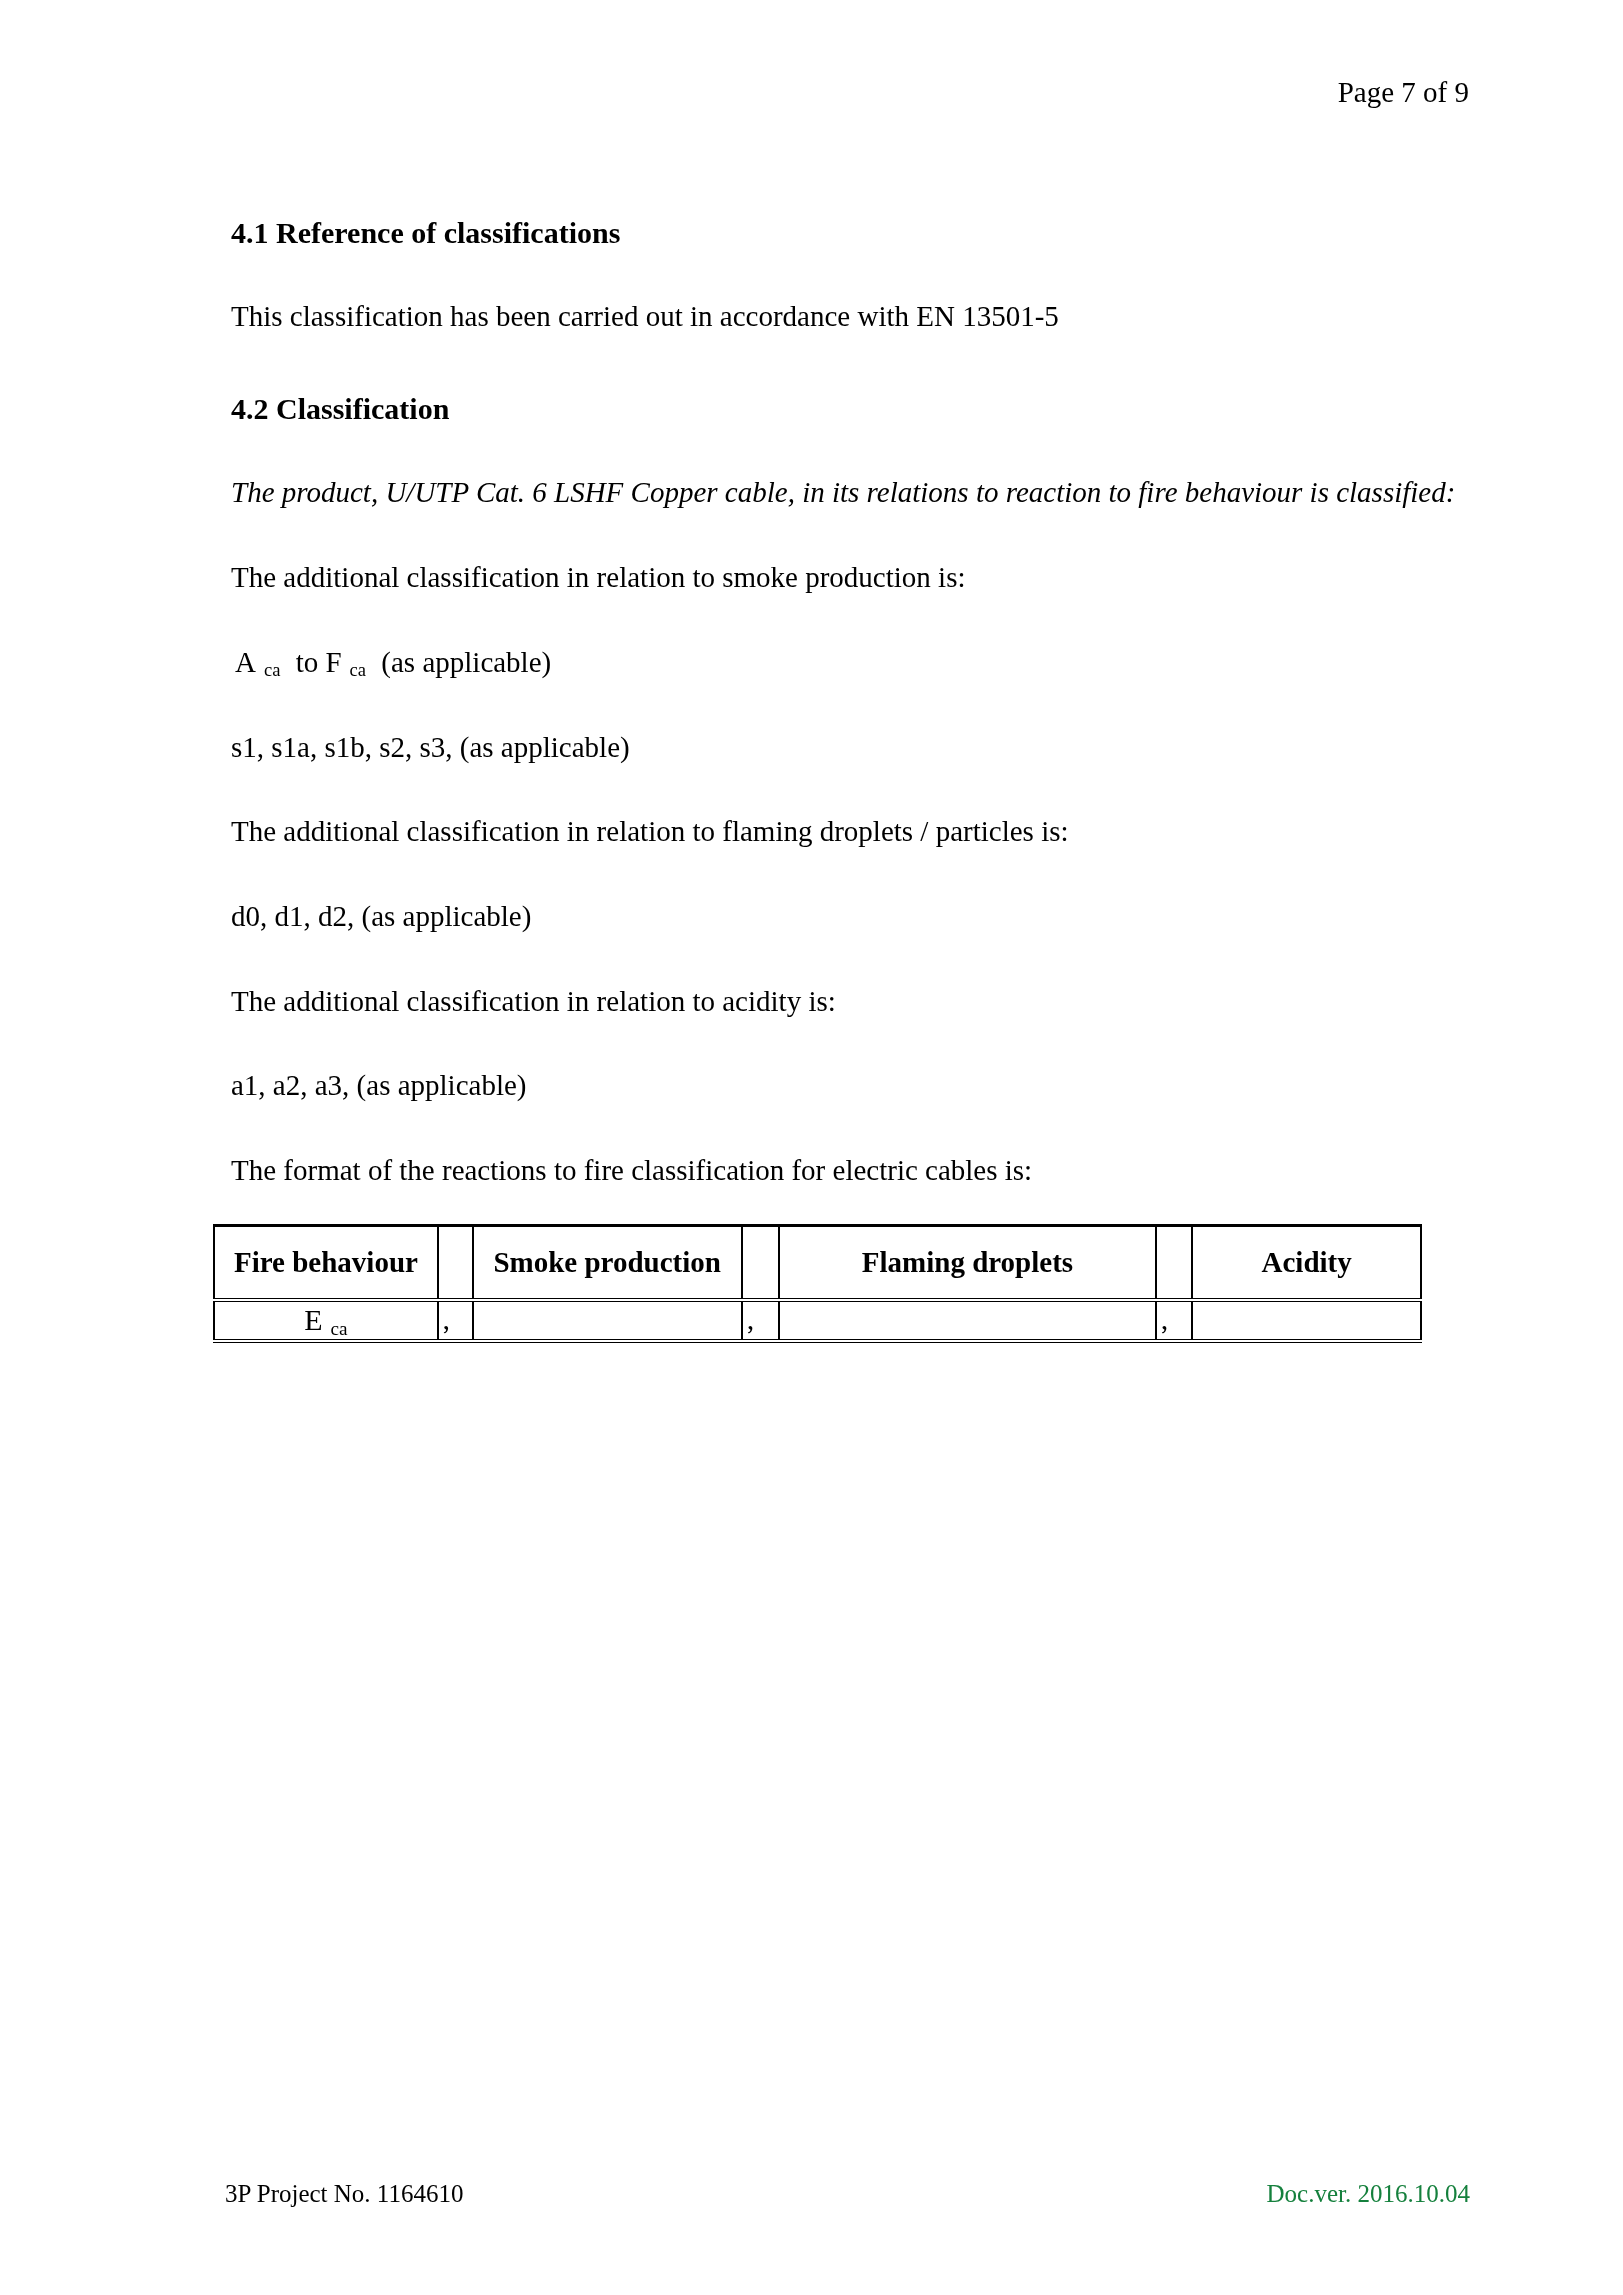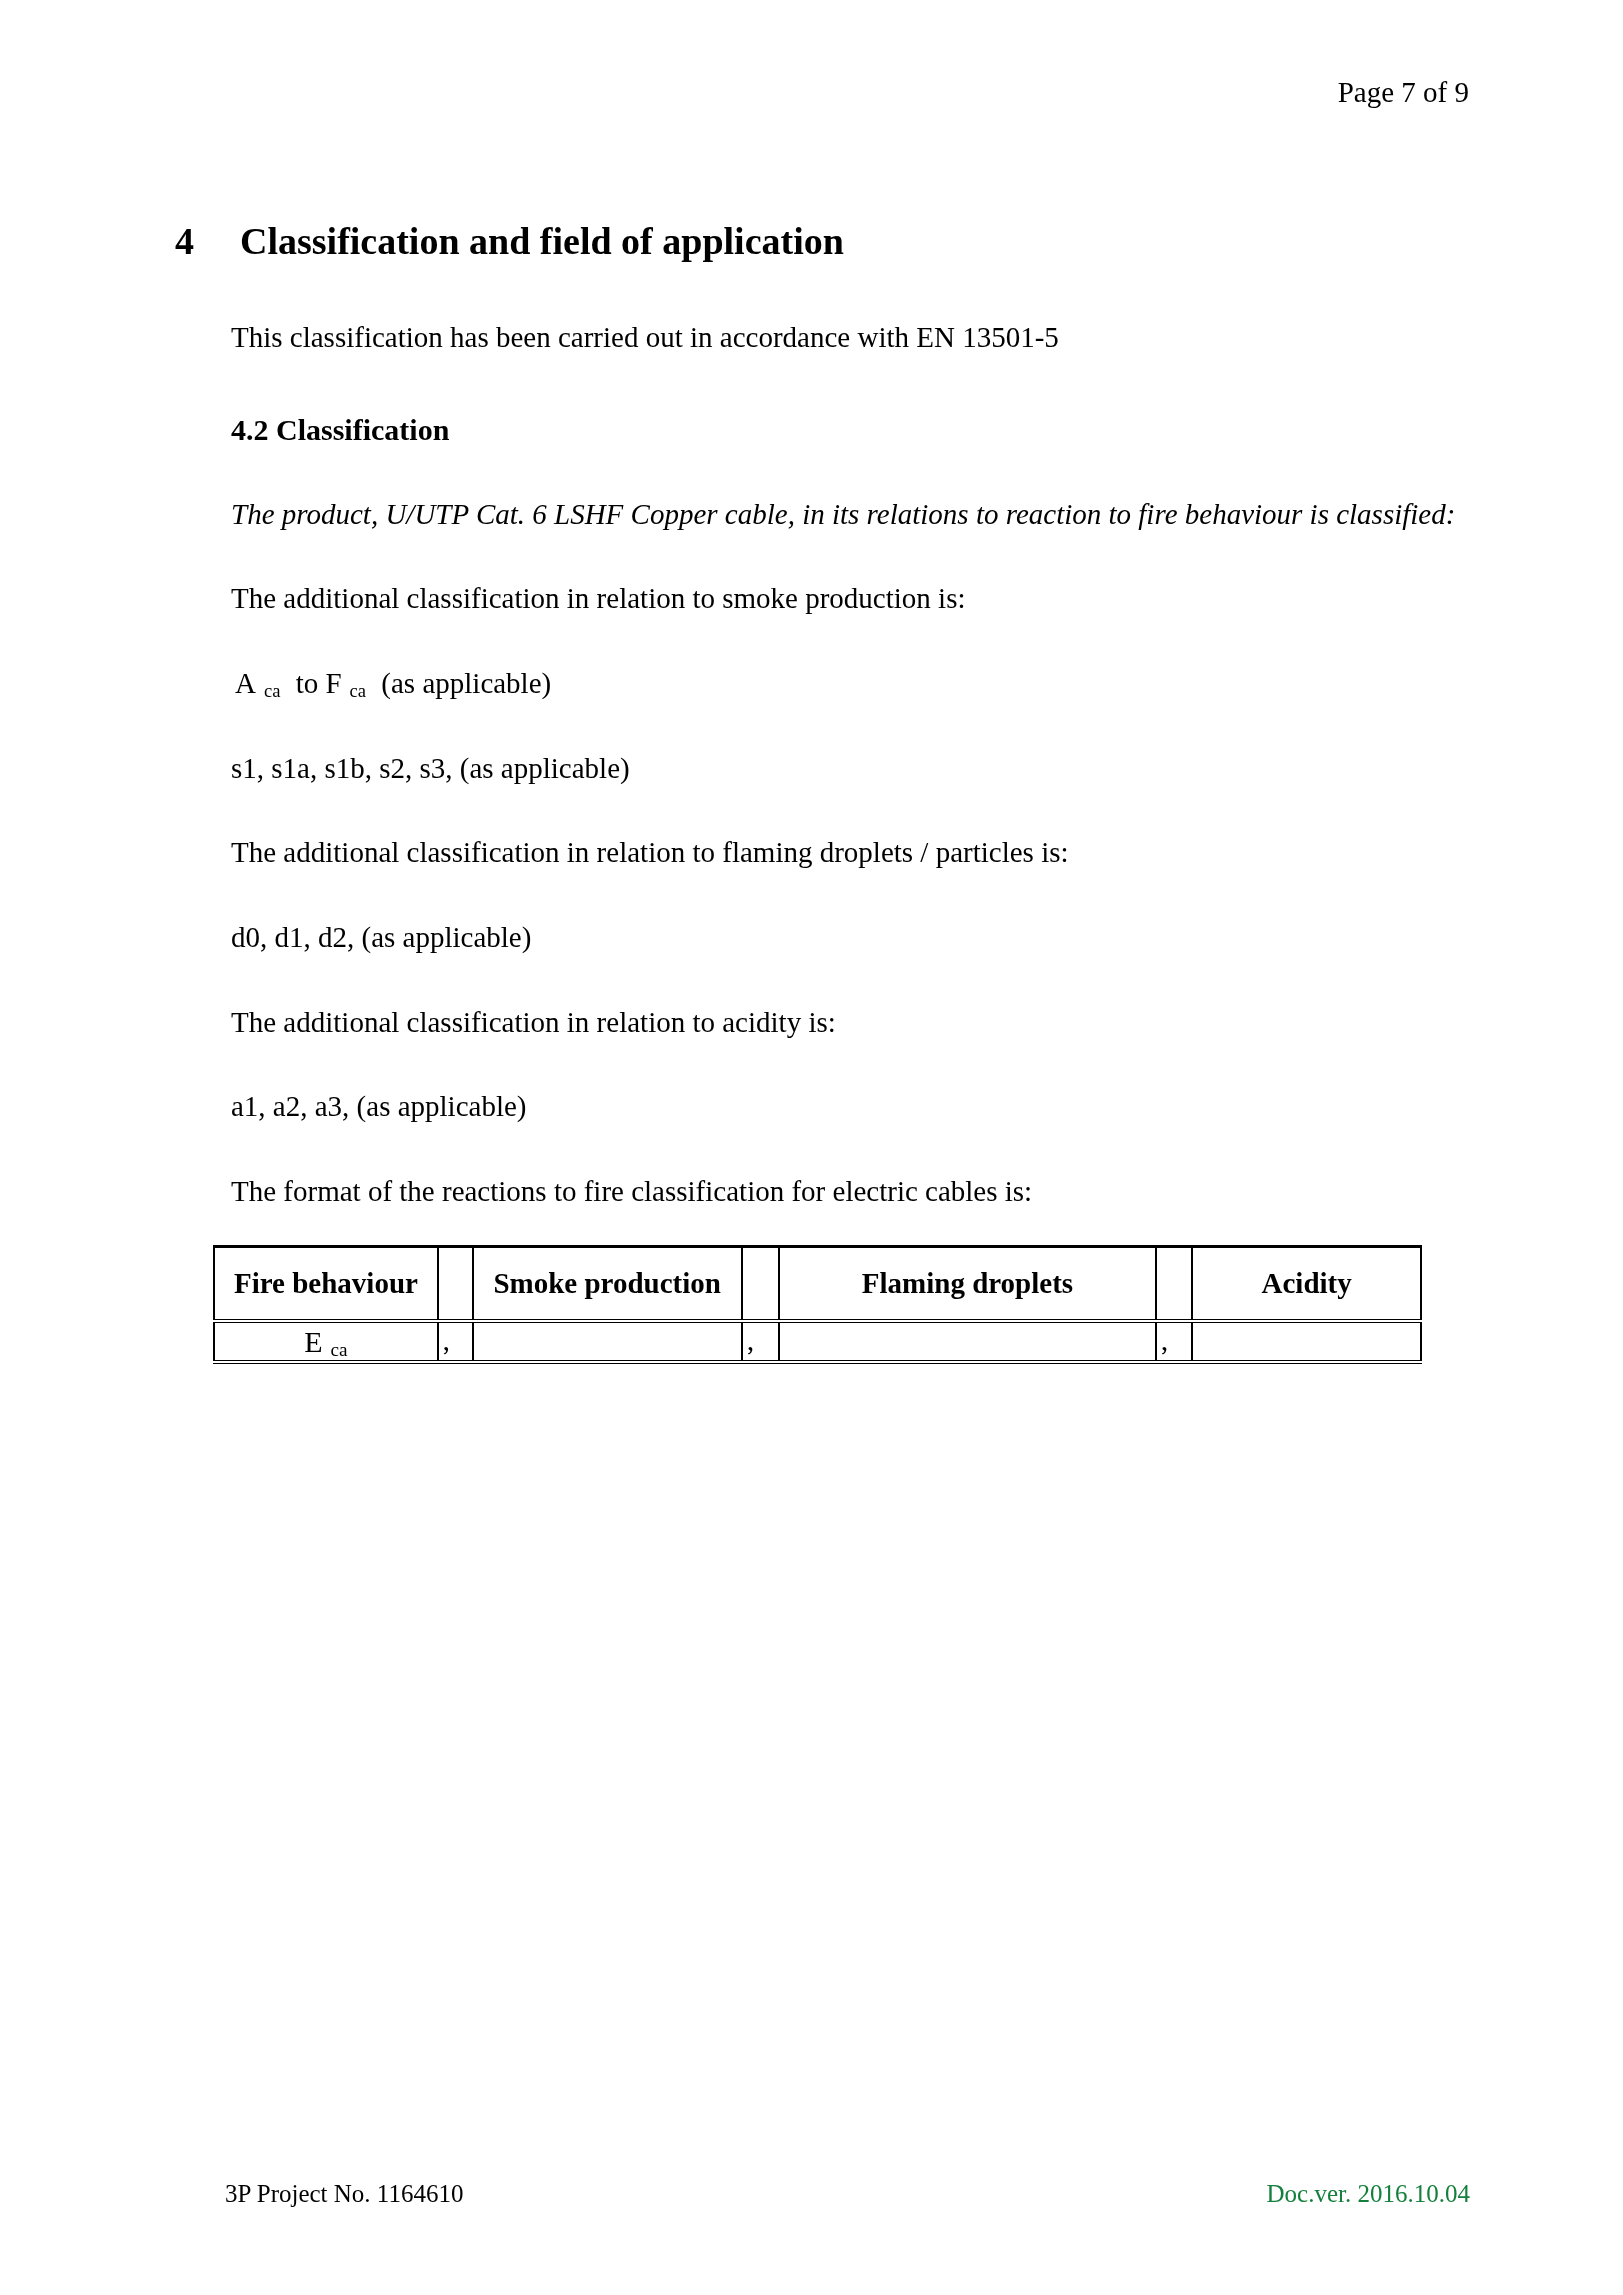--- a/index.html
+++ b/index.html
@@ -102,24 +102,24 @@
 </style>
 </head>
 <body>
 
 <div class="page">
 
   <div class="page-header">
     <span>Page 7 of 9</span>
   </div>
 
-  <h1 class="doc-title"><span class="h1-num">4</span><span>Classification and field of application</span></h1>
 
   <div class="content">
 
+    <h2 class="first">4.1 Reference of classifications</h2>
 
     <p>This classification has been carried out in accordance with EN 13501-5</p>
 
     <h2>4.2 Classification</h2>
 
     <p class="justify">The product, U/UTP Cat. 6 LSHF Copper cable, in its relations to reaction to fire behaviour is classified:</p>
 
     <p>The additional classification in relation to smoke production is:</p>
 
     <p><span>A</span><sub>ca</sub><span> to F</span><sub>ca</sub><span> (as applicable)</span></p>

